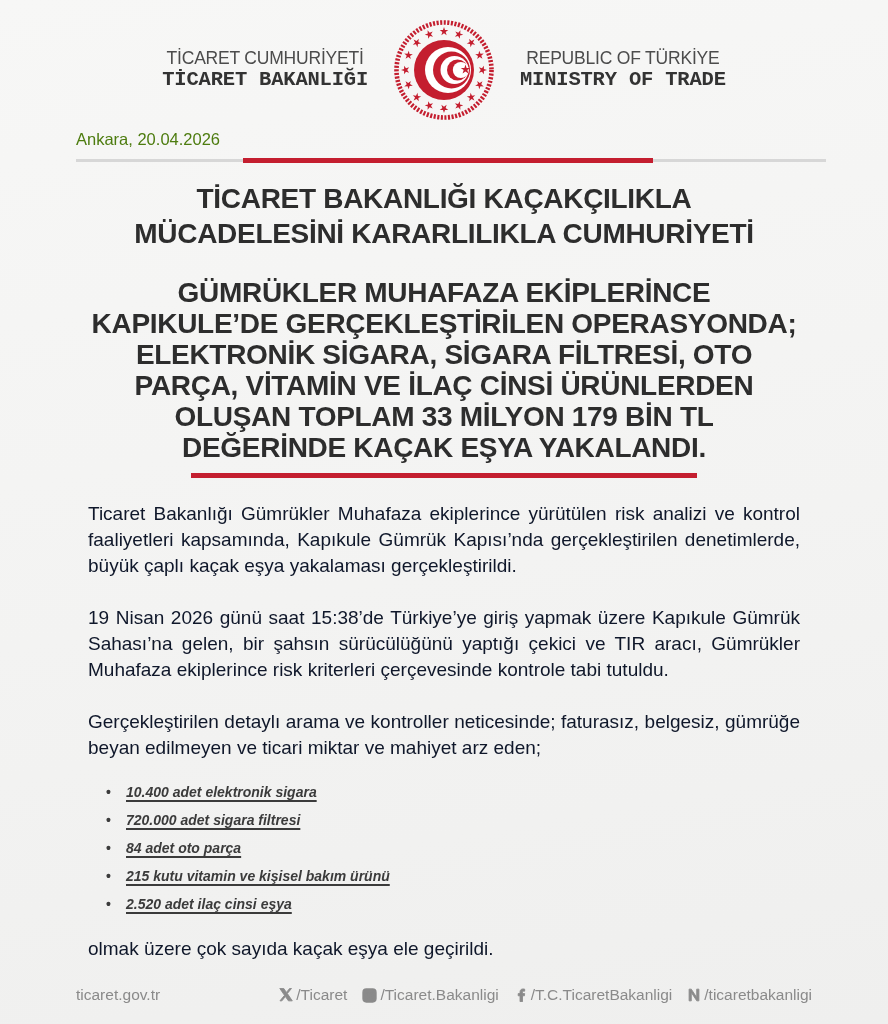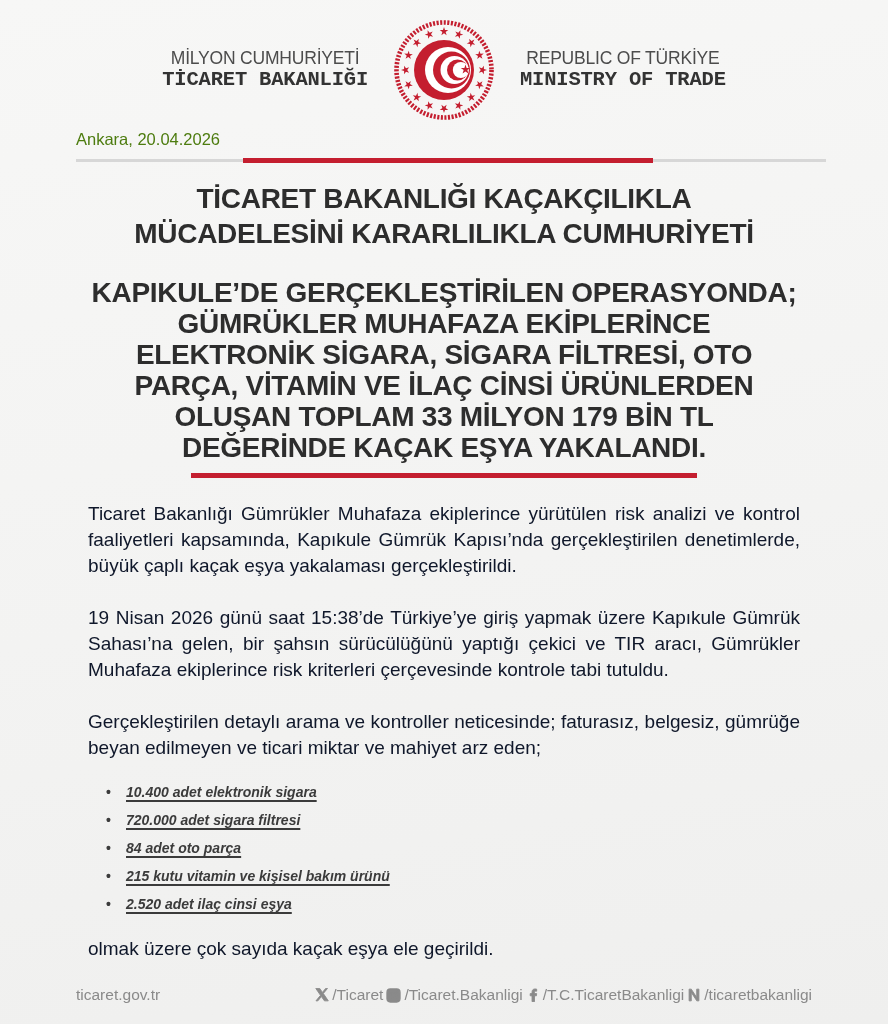--- a/index.html
+++ b/index.html
@@ -57,31 +57,31 @@
   ul.bullets li span{
     text-decoration:underline;text-decoration-thickness:2px;text-underline-offset:3px;
   }
   .closing{margin-top:18px !important;}
   
   .footer{
     margin-top:auto;padding:0 76px 20px;
     display:flex;justify-content:space-between;align-items:center;
     color:#8a8a8a;font-size:15.5px;
   }
-  .social{display:flex;align-items:center;gap:3px;}
+  .social{display:flex;align-items:center;gap:15px;}
   .social-item{display:flex;align-items:center;gap:3px;cursor:pointer;}
   .social-item svg{display:block;fill:#8a8a8a;stroke:#8a8a8a;}
   .website{cursor:pointer;}
 </style>
 </head>
 <body>
 
 <div class="header">
   <div class="org-block">
-    <div class="org-line1">MİLYON CUMHURİYETİ</div>
+    <div class="org-line1">TİCARET CUMHURİYETİ</div>
     <div class="org-line2">TİCARET BAKANLIĞI</div>
   </div>
 
   <div class="logo-wrap">
     <svg viewBox="-52 -52 104 104" width="104" height="104">
       <circle r="47.5" fill="none" stroke="#c41e2f" stroke-width="4.6" stroke-dasharray="2.1 1.5"></circle>
       <g id="emblem-stars" fill="#c41e2f">
           <polygon points="0.00,-43.00 1.01,-39.89 4.28,-39.89 1.63,-37.97 2.65,-34.86 0.00,-36.78 -2.65,-34.86 -1.63,-37.97 -4.28,-39.89 -1.01,-39.89"></polygon>
           <polygon points="16.46,-39.73 16.20,-36.47 19.22,-35.22 16.04,-34.45 15.78,-31.19 14.08,-33.98 10.90,-33.22 13.02,-35.70 11.31,-38.49 14.33,-37.24"></polygon>
           <polygon points="30.41,-30.41 28.92,-27.49 31.23,-25.18 28.00,-25.69 26.52,-22.78 26.01,-26.01 22.78,-26.52 25.69,-28.00 25.18,-31.23 27.49,-28.92"></polygon>
@@ -123,22 +123,22 @@
   <div class="seg-gray left"></div>
   <div class="seg-red"></div>
   <div class="seg-gray right"></div>
 </div>
 
 <div class="title">
     <div>TİCARET BAKANLIĞI KAÇAKÇILIKLA</div>
     <div>MÜCADELESİNİ KARARLILIKLA CUMHURİYETİ</div>
   </div>
 <div class="subtitle">
+    <div>GÜMRÜKLER MUHAFAZA EKİPLERİNCE</div>
     <div>KAPIKULE’DE GERÇEKLEŞTİRİLEN OPERASYONDA;</div>
-    <div>GÜMRÜKLER MUHAFAZA EKİPLERİNCE</div>
     <div>ELEKTRONİK SİGARA, SİGARA FİLTRESİ, OTO</div>
     <div>PARÇA, VİTAMİN VE İLAÇ CİNSİ ÜRÜNLERDEN</div>
     <div>OLUŞAN TOPLAM 33 MİLYON 179 BİN TL</div>
     <div>DEĞERİNDE KAÇAK EŞYA YAKALANDI.</div>
   </div>
 <div class="red-underline"></div>
 
 <div class="content">
   <p class="first">Ticaret Bakanlığı Gümrükler Muhafaza ekiplerince yürütülen risk analizi ve kontrol faaliyetleri kapsamında, Kapıkule Gümrük Kapısı’nda gerçekleştirilen denetimlerde, büyük çaplı kaçak eşya yakalaması gerçekleştirildi.</p>
   <p>19 Nisan 2026 günü saat 15:38’de Türkiye’ye giriş yapmak üzere Kapıkule Gümrük Sahası’na gelen, bir şahsın sürücülüğünü yaptığı çekici ve TIR aracı, Gümrükler Muhafaza ekiplerince risk kriterleri çerçevesinde kontrole tabi tutuldu.</p>

